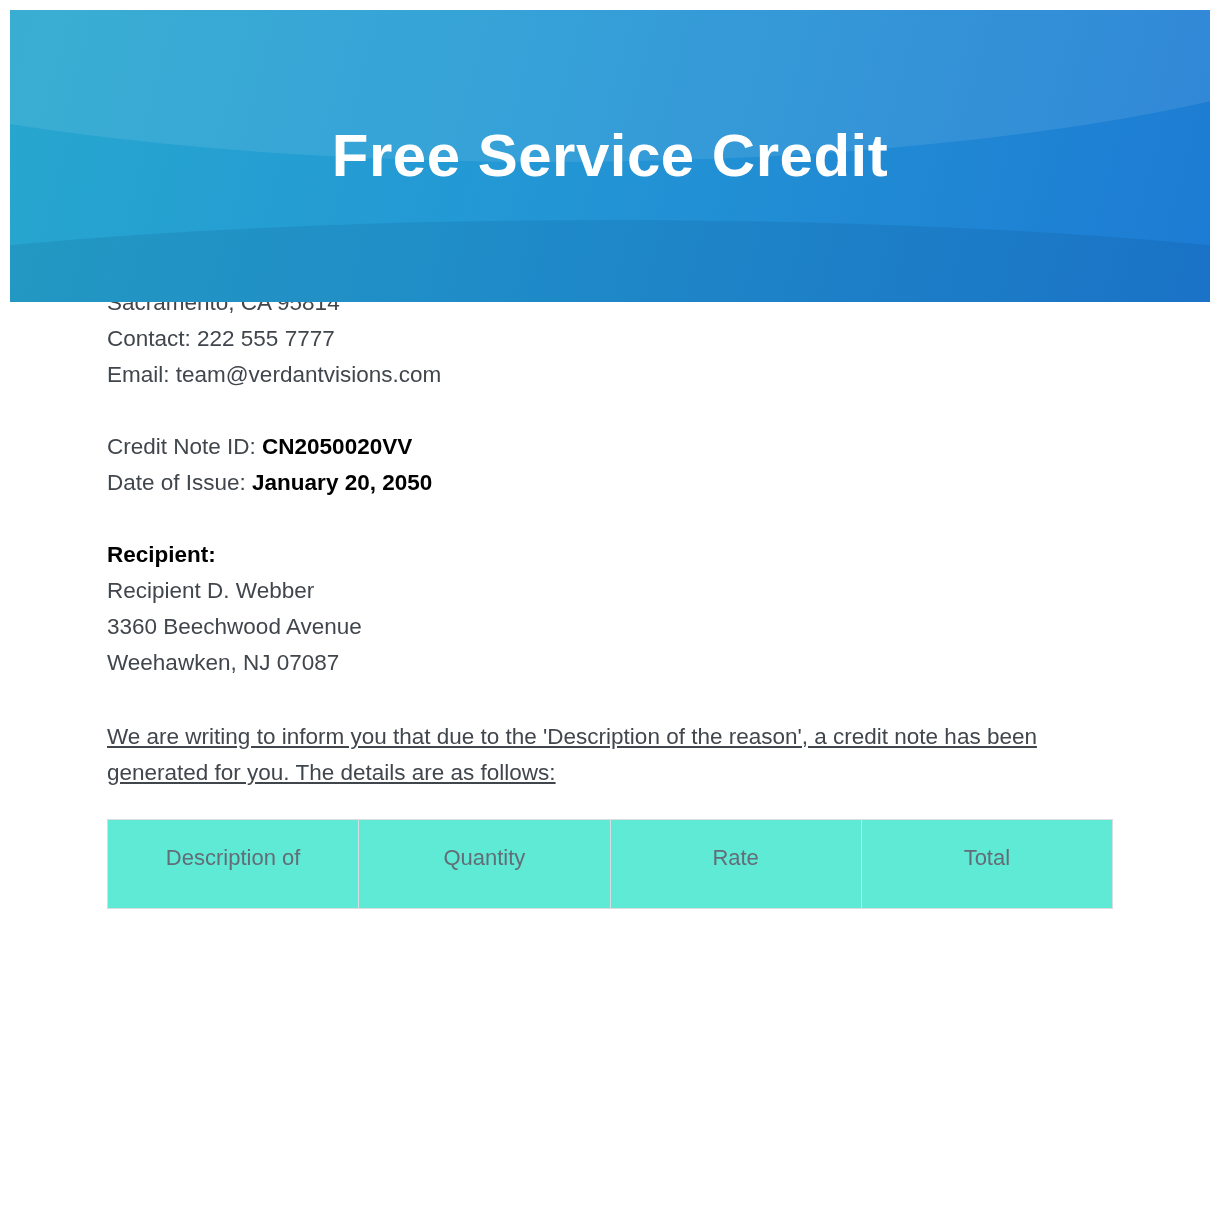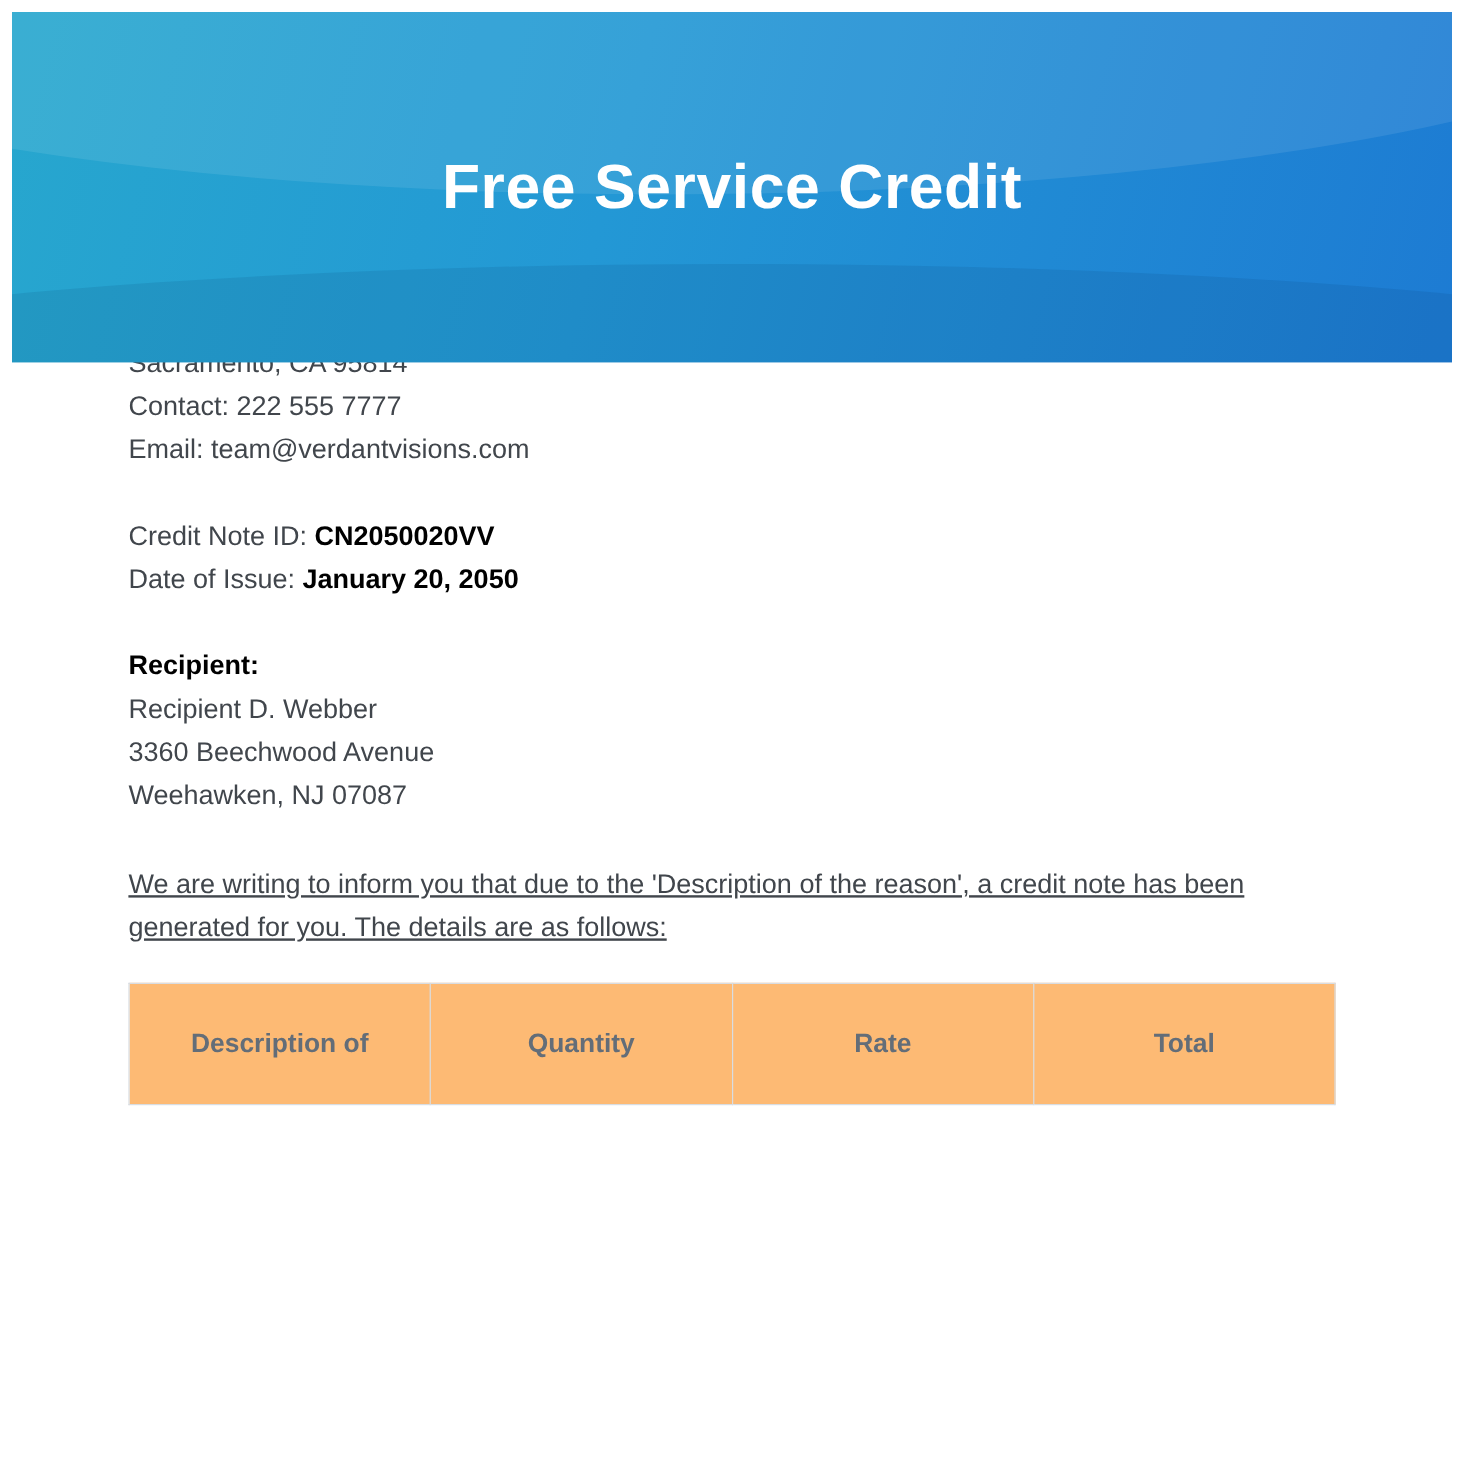--- a/index.html
+++ b/index.html
@@ -44,21 +44,21 @@
     height: 90%;
     left: -35%;
     bottom: -62%;
     border-radius: 50%;
     background: rgba(10, 60, 110, 0.12);
   }
   .banner-title {
     position: relative;
     z-index: 2;
     color: #ffffff;
-    font-size: 52px;
+    font-size: 60px;
     font-weight: 700;
     line-height: 90px;
     text-align: right;
     letter-spacing: 0.5px;
   }
 
   
   .doc-heading {
     margin-top: 128px;
     text-align: center;
@@ -84,27 +84,27 @@
   .bold-line, .bold-value { font-weight: 700; color: #000000; }
 
   
   .items-table {
     margin-top: 28px;
     width: 100%;
     border-collapse: collapse;
     table-layout: fixed;
   }
   .items-table th {
-    background: #fdba74;
+    background: #5eead4;
     border: 1px solid #d8dde2;
     color: #636d78;
-    font-weight: 700;
+    font-weight: 400;
     font-size: 22px;
     text-align: center;
-    padding: 32px 10px 32px;
+    padding: 20px 10px 32px;
   }
 </style>
 </head>
 <body>
 
 <div class="page">
 
   <header class="banner">
     <div class="banner-title">
       <div>Free Service Credit</div>

